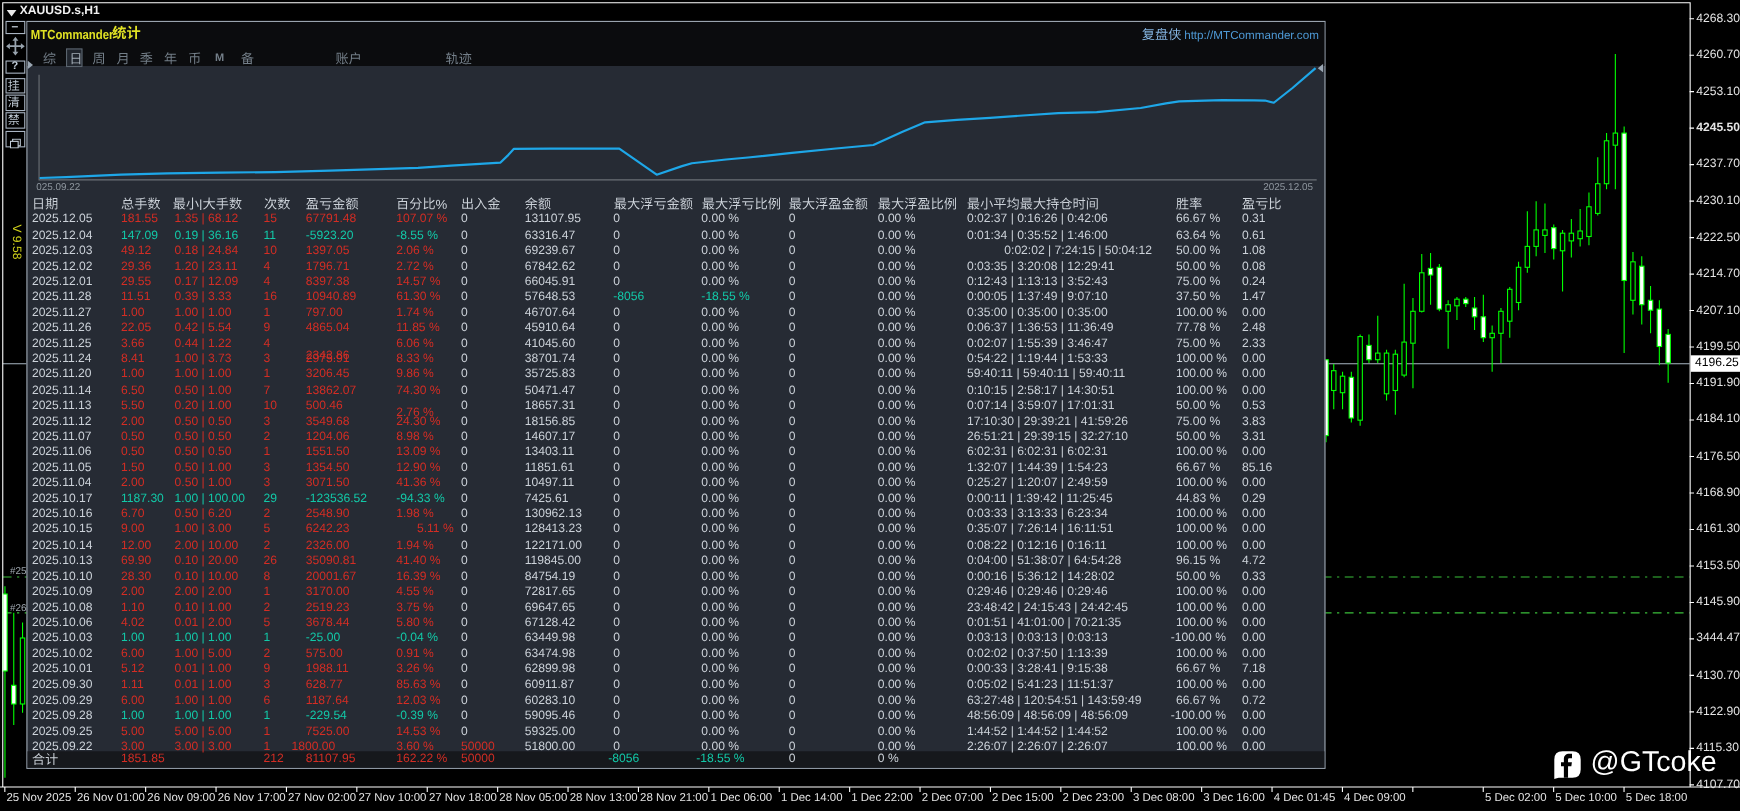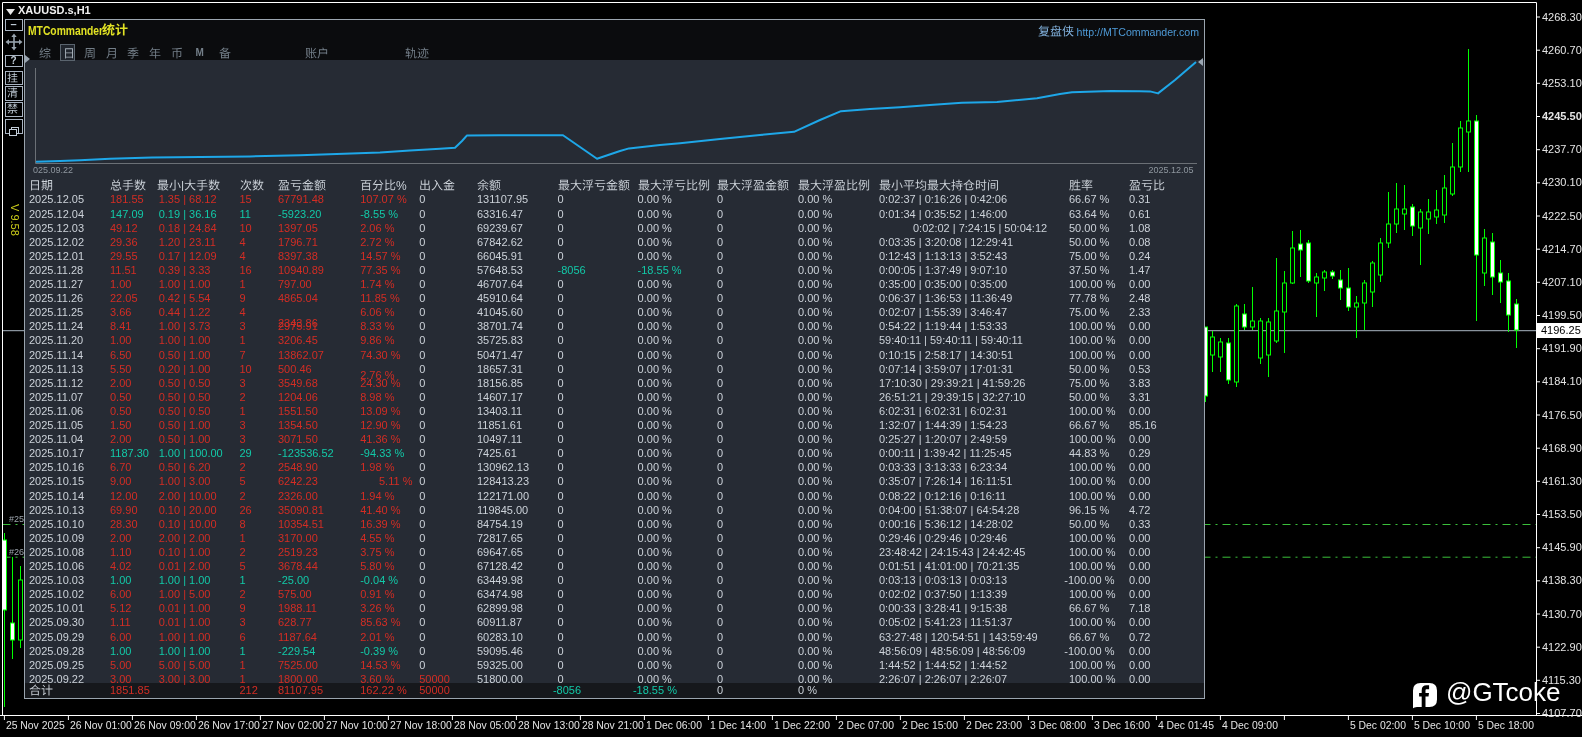--- a/index.html
+++ b/index.html
@@ -209,21 +209,21 @@
 <div class="plab" style="position:absolute;left:1542px;top:242.7px;">4214.70</div>
 <div class="plab" style="position:absolute;left:1542px;top:275.8px;">4207.10</div>
 <div class="plab" style="position:absolute;left:1542px;top:309px;">4199.50</div>
 <div class="plab" style="position:absolute;left:1542px;top:342.2px;">4191.90</div>
 <div class="plab" style="position:absolute;left:1542px;top:375.3px;">4184.10</div>
 <div class="plab" style="position:absolute;left:1542px;top:408.5px;">4176.50</div>
 <div class="plab" style="position:absolute;left:1542px;top:441.7px;">4168.90</div>
 <div class="plab" style="position:absolute;left:1542px;top:474.8px;">4161.30</div>
 <div class="plab" style="position:absolute;left:1542px;top:508px;">4153.50</div>
 <div class="plab" style="position:absolute;left:1542px;top:541.2px;">4145.90</div>
-<div class="plab" style="position:absolute;left:1542px;top:574.3px;">4138.30</div>
+<div class="plab" style="position:absolute;left:1542px;top:574.3px;">3444.47</div>
 <div class="plab" style="position:absolute;left:1542px;top:607.5px;">4130.70</div>
 <div class="plab" style="position:absolute;left:1542px;top:640.7px;">4122.90</div>
 <div class="plab" style="position:absolute;left:1542px;top:673.8px;">4115.30</div>
 <div class="plab" style="position:absolute;left:1542px;top:707px;">4107.70</div>
 <div style="position:absolute;left:1536.5px;top:323px;z-index:2;width:45.5px;height:15px;background:#fff"></div>
 <div class="plab" style="position:absolute;left:1541px;top:324px;z-index:2;color:#000">4196.25</div>
 <div class="tlab" style="position:absolute;left:5.9px;top:720px;">25 Nov 2025</div>
 <div class="tlab" style="position:absolute;left:69.9px;top:720px;">26 Nov 01:00</div>
 <div class="tlab" style="position:absolute;left:133.9px;top:720px;">26 Nov 09:00</div>
 <div class="tlab" style="position:absolute;left:197.9px;top:720px;">26 Nov 17:00</div>
@@ -513,21 +513,21 @@
 <div class="cell" style="position:absolute;left:717px;top:249.8px;z-index:4;color:#ccd2d9">0</div>
 <div class="cell" style="position:absolute;left:798px;top:249.8px;z-index:4;color:#ccd2d9">0.00 %</div>
 <div class="cell" style="position:absolute;left:879px;top:249.8px;z-index:4;color:#ccd2d9">0:12:43 | 1:13:13 | 3:52:43</div>
 <div class="cell" style="position:absolute;left:1069px;top:249.8px;z-index:4;color:#ccd2d9">75.00 %</div>
 <div class="cell" style="position:absolute;left:1129px;top:249.8px;z-index:4;color:#ccd2d9">0.24</div>
 <div class="cell" style="position:absolute;left:29px;top:263.9px;z-index:4;color:#ccd2d9">2025.11.28</div>
 <div class="cell" style="position:absolute;left:110px;top:263.9px;z-index:4;color:#d32d24">11.51</div>
 <div class="cell" style="position:absolute;left:158.7px;top:263.9px;z-index:4;color:#d32d24">0.39 | 3.33</div>
 <div class="cell" style="position:absolute;left:239.5px;top:263.9px;z-index:4;color:#d32d24">16</div>
 <div class="cell" style="position:absolute;left:278px;top:263.9px;z-index:4;color:#d32d24">10940.89</div>
-<div class="cell" style="position:absolute;left:360.2px;top:263.9px;z-index:4;color:#d32d24">77.35 %</div>
+<div class="cell" style="position:absolute;left:360.2px;top:263.9px;z-index:4;color:#d32d24">61.30 %</div>
 <div class="cell" style="position:absolute;left:419.2px;top:263.9px;z-index:4;color:#ccd2d9">0</div>
 <div class="cell" style="position:absolute;left:477px;top:263.9px;z-index:4;color:#ccd2d9">57648.53</div>
 <div class="cell" style="position:absolute;left:557.5px;top:263.9px;z-index:4;color:#12c9a8">-8056</div>
 <div class="cell" style="position:absolute;left:637.6px;top:263.9px;z-index:4;color:#12c9a8">-18.55 %</div>
 <div class="cell" style="position:absolute;left:717px;top:263.9px;z-index:4;color:#ccd2d9">0</div>
 <div class="cell" style="position:absolute;left:798px;top:263.9px;z-index:4;color:#ccd2d9">0.00 %</div>
 <div class="cell" style="position:absolute;left:879px;top:263.9px;z-index:4;color:#ccd2d9">0:00:05 | 1:37:49 | 9:07:10</div>
 <div class="cell" style="position:absolute;left:1069px;top:263.9px;z-index:4;color:#ccd2d9">37.50 %</div>
 <div class="cell" style="position:absolute;left:1129px;top:263.9px;z-index:4;color:#ccd2d9">1.47</div>
 <div class="cell" style="position:absolute;left:29px;top:278px;z-index:4;color:#ccd2d9">2025.11.27</div>
@@ -782,21 +782,21 @@
 <div class="cell" style="position:absolute;left:637.6px;top:503.6px;z-index:4;color:#ccd2d9">0.00 %</div>
 <div class="cell" style="position:absolute;left:717px;top:503.6px;z-index:4;color:#ccd2d9">0</div>
 <div class="cell" style="position:absolute;left:798px;top:503.6px;z-index:4;color:#ccd2d9">0.00 %</div>
 <div class="cell" style="position:absolute;left:879px;top:503.6px;z-index:4;color:#ccd2d9">0:04:00 | 51:38:07 | 64:54:28</div>
 <div class="cell" style="position:absolute;left:1069px;top:503.6px;z-index:4;color:#ccd2d9">96.15 %</div>
 <div class="cell" style="position:absolute;left:1129px;top:503.6px;z-index:4;color:#ccd2d9">4.72</div>
 <div class="cell" style="position:absolute;left:29px;top:517.7px;z-index:4;color:#ccd2d9">2025.10.10</div>
 <div class="cell" style="position:absolute;left:110px;top:517.7px;z-index:4;color:#d32d24">28.30</div>
 <div class="cell" style="position:absolute;left:158.7px;top:517.7px;z-index:4;color:#d32d24">0.10 | 10.00</div>
 <div class="cell" style="position:absolute;left:239.5px;top:517.7px;z-index:4;color:#d32d24">8</div>
-<div class="cell" style="position:absolute;left:278px;top:517.7px;z-index:4;color:#d32d24">10354.51</div>
+<div class="cell" style="position:absolute;left:278px;top:517.7px;z-index:4;color:#d32d24">20001.67</div>
 <div class="cell" style="position:absolute;left:360.2px;top:517.7px;z-index:4;color:#d32d24">16.39 %</div>
 <div class="cell" style="position:absolute;left:419.2px;top:517.7px;z-index:4;color:#ccd2d9">0</div>
 <div class="cell" style="position:absolute;left:477px;top:517.7px;z-index:4;color:#ccd2d9">84754.19</div>
 <div class="cell" style="position:absolute;left:557.5px;top:517.7px;z-index:4;color:#ccd2d9">0</div>
 <div class="cell" style="position:absolute;left:637.6px;top:517.7px;z-index:4;color:#ccd2d9">0.00 %</div>
 <div class="cell" style="position:absolute;left:717px;top:517.7px;z-index:4;color:#ccd2d9">0</div>
 <div class="cell" style="position:absolute;left:798px;top:517.7px;z-index:4;color:#ccd2d9">0.00 %</div>
 <div class="cell" style="position:absolute;left:879px;top:517.7px;z-index:4;color:#ccd2d9">0:00:16 | 5:36:12 | 14:28:02</div>
 <div class="cell" style="position:absolute;left:1069px;top:517.7px;z-index:4;color:#ccd2d9">50.00 %</div>
 <div class="cell" style="position:absolute;left:1129px;top:517.7px;z-index:4;color:#ccd2d9">0.33</div>
@@ -903,21 +903,21 @@
 <div class="cell" style="position:absolute;left:717px;top:616.4px;z-index:4;color:#ccd2d9">0</div>
 <div class="cell" style="position:absolute;left:798px;top:616.4px;z-index:4;color:#ccd2d9">0.00 %</div>
 <div class="cell" style="position:absolute;left:879px;top:616.4px;z-index:4;color:#ccd2d9">0:05:02 | 5:41:23 | 11:51:37</div>
 <div class="cell" style="position:absolute;left:1069px;top:616.4px;z-index:4;color:#ccd2d9">100.00 %</div>
 <div class="cell" style="position:absolute;left:1129px;top:616.4px;z-index:4;color:#ccd2d9">0.00</div>
 <div class="cell" style="position:absolute;left:29px;top:630.5px;z-index:4;color:#ccd2d9">2025.09.29</div>
 <div class="cell" style="position:absolute;left:110px;top:630.5px;z-index:4;color:#d32d24">6.00</div>
 <div class="cell" style="position:absolute;left:158.7px;top:630.5px;z-index:4;color:#d32d24">1.00 | 1.00</div>
 <div class="cell" style="position:absolute;left:239.5px;top:630.5px;z-index:4;color:#d32d24">6</div>
 <div class="cell" style="position:absolute;left:278px;top:630.5px;z-index:4;color:#d32d24">1187.64</div>
-<div class="cell" style="position:absolute;left:360.2px;top:630.5px;z-index:4;color:#d32d24">2.01 %</div>
+<div class="cell" style="position:absolute;left:360.2px;top:630.5px;z-index:4;color:#d32d24">12.03 %</div>
 <div class="cell" style="position:absolute;left:419.2px;top:630.5px;z-index:4;color:#ccd2d9">0</div>
 <div class="cell" style="position:absolute;left:477px;top:630.5px;z-index:4;color:#ccd2d9">60283.10</div>
 <div class="cell" style="position:absolute;left:557.5px;top:630.5px;z-index:4;color:#ccd2d9">0</div>
 <div class="cell" style="position:absolute;left:637.6px;top:630.5px;z-index:4;color:#ccd2d9">0.00 %</div>
 <div class="cell" style="position:absolute;left:717px;top:630.5px;z-index:4;color:#ccd2d9">0</div>
 <div class="cell" style="position:absolute;left:798px;top:630.5px;z-index:4;color:#ccd2d9">0.00 %</div>
 <div class="cell" style="position:absolute;left:879px;top:630.5px;z-index:4;color:#ccd2d9">63:27:48 | 120:54:51 | 143:59:49</div>
 <div class="cell" style="position:absolute;left:1069px;top:630.5px;z-index:4;color:#ccd2d9">66.67 %</div>
 <div class="cell" style="position:absolute;left:1129px;top:630.5px;z-index:4;color:#ccd2d9">0.72</div>
 <div class="cell" style="position:absolute;left:29px;top:644.6px;z-index:4;color:#ccd2d9">2025.09.28</div>
@@ -947,21 +947,21 @@
 <div class="cell" style="position:absolute;left:637.6px;top:658.7px;z-index:4;color:#ccd2d9">0.00 %</div>
 <div class="cell" style="position:absolute;left:717px;top:658.7px;z-index:4;color:#ccd2d9">0</div>
 <div class="cell" style="position:absolute;left:798px;top:658.7px;z-index:4;color:#ccd2d9">0.00 %</div>
 <div class="cell" style="position:absolute;left:879px;top:658.7px;z-index:4;color:#ccd2d9">1:44:52 | 1:44:52 | 1:44:52</div>
 <div class="cell" style="position:absolute;left:1069px;top:658.7px;z-index:4;color:#ccd2d9">100.00 %</div>
 <div class="cell" style="position:absolute;left:1129px;top:658.7px;z-index:4;color:#ccd2d9">0.00</div>
 <div class="cell" style="position:absolute;left:29px;top:672.8px;z-index:4;color:#ccd2d9">2025.09.22</div>
 <div class="cell" style="position:absolute;left:110px;top:672.8px;z-index:4;color:#d32d24">3.00</div>
 <div class="cell" style="position:absolute;left:158.7px;top:672.8px;z-index:4;color:#d32d24">3.00 | 3.00</div>
 <div class="cell" style="position:absolute;left:239.5px;top:672.8px;z-index:4;color:#d32d24">1</div>
-<div class="cell" style="position:absolute;left:278px;top:672.8px;z-index:4;color:#d32d24">1800.00</div>
+<div class="cell" style="position:absolute;left:265px;top:672.8px;z-index:4;color:#d32d24">1800.00</div>
 <div class="cell" style="position:absolute;left:360.2px;top:672.8px;z-index:4;color:#d32d24">3.60 %</div>
 <div class="cell" style="position:absolute;left:419.2px;top:672.8px;z-index:4;color:#d32d24">50000</div>
 <div class="cell" style="position:absolute;left:477px;top:672.8px;z-index:4;color:#ccd2d9">51800.00</div>
 <div class="cell" style="position:absolute;left:557.5px;top:672.8px;z-index:4;color:#ccd2d9">0</div>
 <div class="cell" style="position:absolute;left:637.6px;top:672.8px;z-index:4;color:#ccd2d9">0.00 %</div>
 <div class="cell" style="position:absolute;left:717px;top:672.8px;z-index:4;color:#ccd2d9">0</div>
 <div class="cell" style="position:absolute;left:798px;top:672.8px;z-index:4;color:#ccd2d9">0.00 %</div>
 <div class="cell" style="position:absolute;left:879px;top:672.8px;z-index:4;color:#ccd2d9">2:26:07 | 2:26:07 | 2:26:07</div>
 <div class="cell" style="position:absolute;left:1069px;top:672.8px;z-index:4;color:#ccd2d9">100.00 %</div>
 <div class="cell" style="position:absolute;left:1129px;top:672.8px;z-index:4;color:#ccd2d9">0.00</div>

